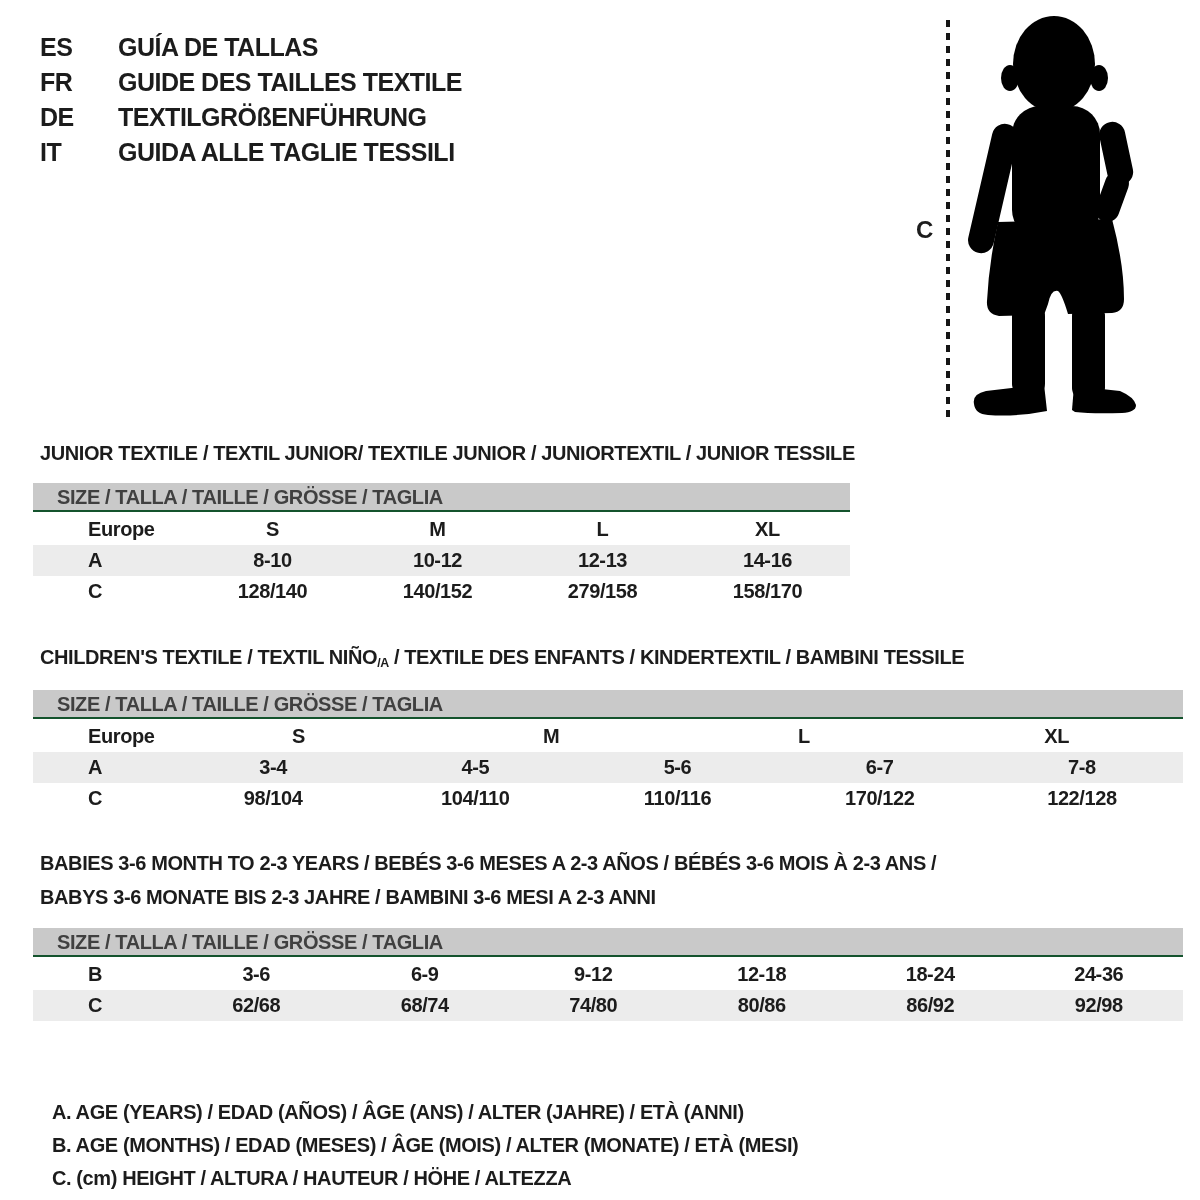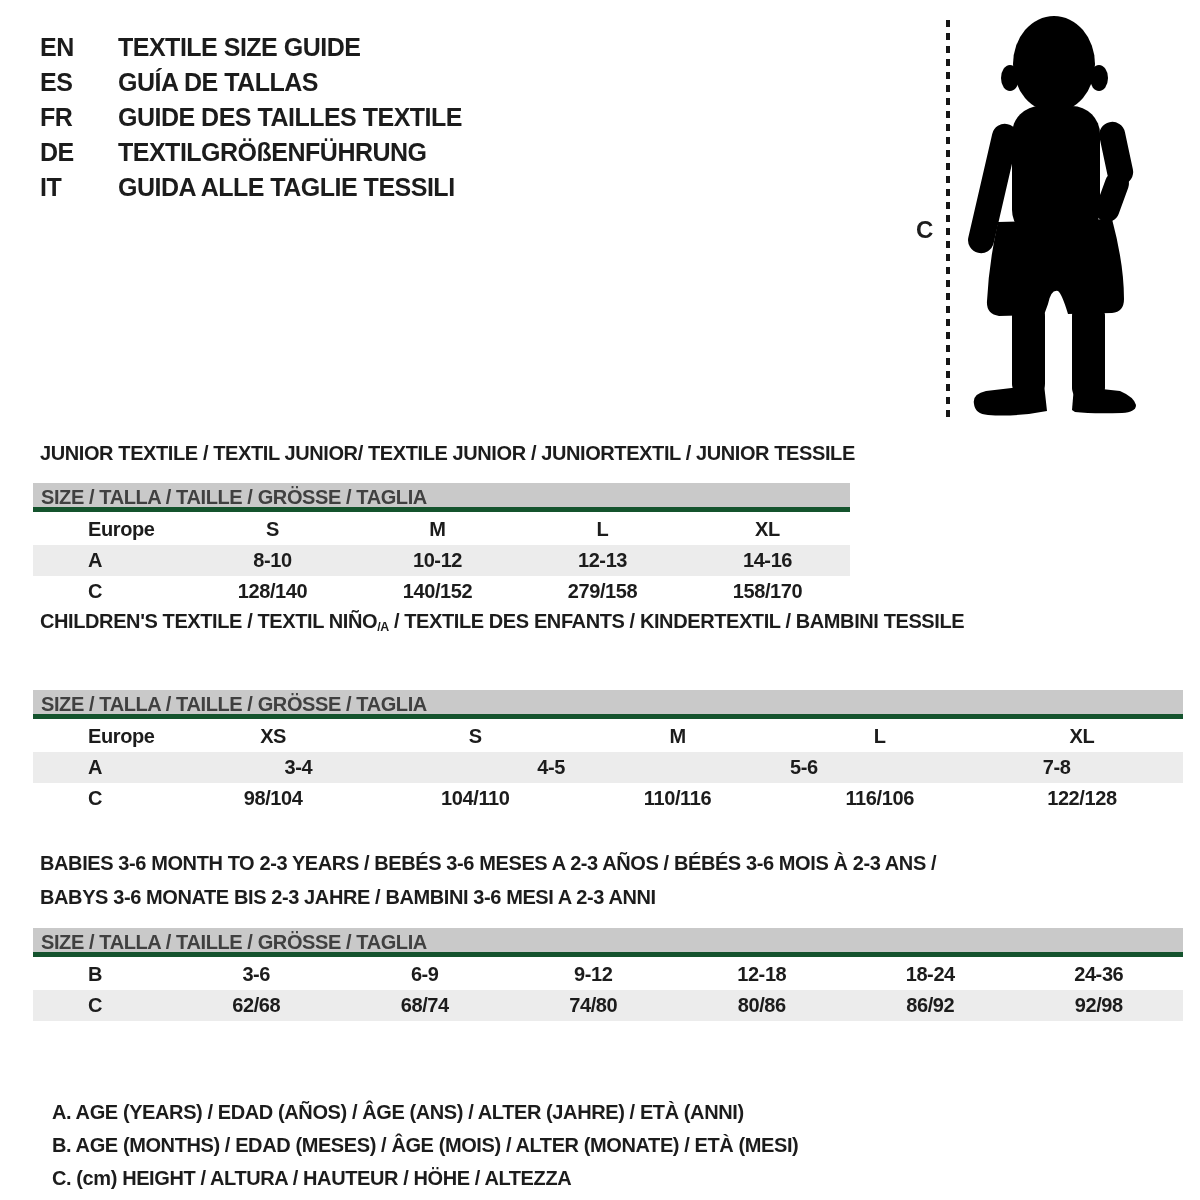--- a/index.html
+++ b/index.html
@@ -21,41 +21,37 @@
   .measure-label{position:absolute;left:916px;top:216px;font-size:24px;}
   .silhouette{position:absolute;left:962px;top:14px;}
   
   .sec-title{position:absolute;left:40px;font-size:20px;letter-spacing:-0.4px;line-height:34px;white-space:nowrap;}
   .sec-title .sub{font-size:0.62em;vertical-align:-0.28em;}
   .tbl{position:absolute;left:33px;}
   .tbl.w-narrow{width:817px;}
   .tbl.w-wide{width:1150px;}
   .size-header{
     height:29px;line-height:29px;background:#c9c9c9;color:#404040;
-    font-size:20px;letter-spacing:-0.4px;padding-left:8px;box-sizing:border-box;
-    border-bottom:5px solid #14532d;margin-bottom:2px;
+    font-size:20px;letter-spacing:-0.4px;padding-left:24px;box-sizing:border-box;
+    border-bottom:2px solid #14532d;margin-bottom:2px;
   }
   .trow{display:flex;height:31px;line-height:31px;font-size:20px;}
   .trow.shaded{background:#ececec;}
   .tlabel{padding-left:8px;box-sizing:border-box;text-align:left;letter-spacing:-0.4px;margin-left:47px;}
   .tbl.lbl-110 .tlabel{width:110px;}
   .tbl.lbl-92 .tlabel{width:92px;}
   .tcell{flex:1;text-align:center;letter-spacing:-0.4px;}
   
   .legend{position:absolute;left:40px;top:1096px;margin-left:12px;}
   .legend-line{height:33px;line-height:33px;font-size:20px;letter-spacing:-0.4px;white-space:nowrap;}
 </style>
 </head>
 <body>
 
 <div class="lang-block">
-    <div class="lang-row">
-      <span class="lang-code">EN</span>
-      <span class="lang-title">TEXTILE SIZE GUIDE</span>
-    </div>
     <div class="lang-row">
       <span class="lang-code">ES</span>
       <span class="lang-title">GUÍA DE TALLAS</span>
     </div>
     <div class="lang-row">
       <span class="lang-code">FR</span>
       <span class="lang-title">GUIDE DES TAILLES TEXTILE</span>
     </div>
     <div class="lang-row">
       <span class="lang-code">DE</span>
@@ -105,46 +101,46 @@
     </div>
     <div class="trow">
       <span class="tlabel">C</span>
       <span class="tcell">128/140</span>
       <span class="tcell">140/152</span>
       <span class="tcell">279/158</span>
       <span class="tcell">158/170</span>
     </div>
   </div>
 
-<div class="sec-title" style="top:604px" id="title-1">
+<div class="sec-title" style="top:640px" id="title-1">
     <div><span>CHILDREN'S TEXTILE / TEXTIL NIÑO</span><span class="sub">/A</span><span> / TEXTILE DES ENFANTS / KINDERTEXTIL / BAMBINI TESSILE</span></div>
   </div>
 <div class="tbl w-wide lbl-92" style="top:690px" id="table-1">
   <div class="size-header">SIZE / TALLA / TAILLE / GRÖSSE / TAGLIA</div>
 <div class="trow">
       <span class="tlabel">Europe</span>
-      <span class="tcell">XS</span>
       <span class="tcell">S</span>
       <span class="tcell">M</span>
       <span class="tcell">L</span>
       <span class="tcell">XL</span>
     </div>
     <div class="trow shaded">
       <span class="tlabel">A</span>
       <span class="tcell">3-4</span>
       <span class="tcell">4-5</span>
       <span class="tcell">5-6</span>
+      <span class="tcell">6-7</span>
       <span class="tcell">7-8</span>
     </div>
     <div class="trow">
       <span class="tlabel">C</span>
       <span class="tcell">98/104</span>
       <span class="tcell">104/110</span>
       <span class="tcell">110/116</span>
-      <span class="tcell">116/106</span>
+      <span class="tcell">170/122</span>
       <span class="tcell">122/128</span>
     </div>
   </div>
 
 <div class="sec-title" style="top:846px" id="title-2">
     <div><span>BABIES 3-6 MONTH TO 2-3 YEARS / BEBÉS 3-6 MESES A 2-3 AÑOS / BÉBÉS 3-6 MOIS À 2-3 ANS /</span></div>
     <div><span>BABYS 3-6 MONATE BIS 2-3 JAHRE / BAMBINI 3-6 MESI A 2-3 ANNI</span></div>
   </div>
 <div class="tbl w-wide lbl-92" style="top:928px" id="table-2">
   <div class="size-header">SIZE / TALLA / TAILLE / GRÖSSE / TAGLIA</div>

